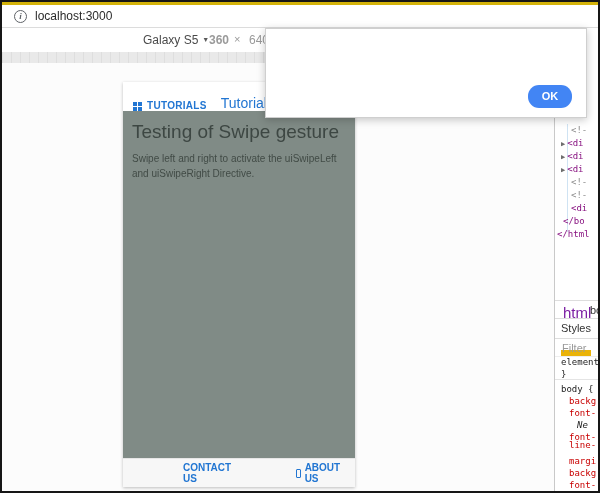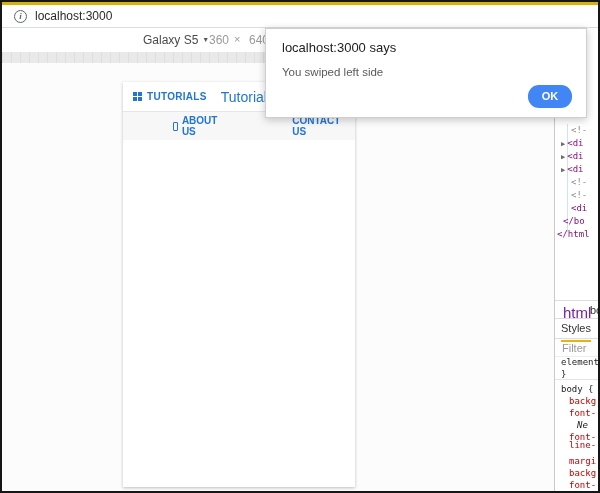--- a/index.html
+++ b/index.html
@@ -20,34 +20,34 @@
   .info-icon { width:13px; height:13px; border:1.3px solid #5f6368; border-radius:50%;
     color:#5f6368; font-size:9px; line-height:11px; text-align:center; font-family:"Liberation Serif",serif;
     font-style:italic; font-weight:bold; margin-right:8px; flex:0 0 auto; }
   .url-text { font-size:12px; color:#2b2b2b; }
 
   
   .dev-toolbar { position:absolute; top:29px; left:2px; width:552px; height:23px; background:#fff; }
   .dt-item { position:absolute; top:4px; font-size:12px; }
   .dt-device { left:141px; color:#4a4a4a; }
   .dt-caret { font-size:7px; color:#5a5a5a; vertical-align:2px; margin-left:4px; }
-  .dt-w { left:207px; color:#9a9a9a; }
+  .dt-w { left:207px; color:#9a9a9a;font-weight:bold; }
   .dt-x { left:232px; color:#9a9a9a; font-size:11px; }
   .dt-h { left:247px; color:#9a9a9a; }
 
   .ruler { position:absolute; top:52px; left:2px; width:552px; height:11px; background:#e9e9e9;
     background-image:repeating-linear-gradient(90deg,#dedede 0 1px,transparent 1px 9px); }
 
   
   .emu-area { position:absolute; top:63px; left:2px; width:552px; height:428px; background:#fcfcfc; }
 
   
   .device { position:absolute; left:121px; top:19px; width:232px; height:405px; background:#fff;
     box-shadow:0 1px 3px rgba(0,0,0,0.25); }
-  .device-nav { height:29px; background:#fff; display:flex; align-items:center; padding-left:10px; }
+  .device-nav { height:29px; background:#fff; display:flex; align-items:flex-end; padding-left:10px; }
   .grid-icon { display:inline-grid; grid-template-columns:4px 4px; grid-template-rows:4px 4px; gap:1px; margin-right:5px; }
   .grid-icon i { background:#2276d2; }
   .nav-brand { font-size:10px; font-weight:bold; color:#2276d2; letter-spacing:0.3px; }
   .nav-brand2 { font-size:14px; color:#2276d2; margin-left:14px; white-space:nowrap; }
   .swipe-area { height:347px; background:#808b86; padding:8px 9px; overflow:hidden; }
   .swipe-h1 { font-size:19px; font-weight:400; color:#3d4743; white-space:nowrap; margin-top:2px; }
   .swipe-p { font-size:10px; color:#414b46; margin-top:9px; line-height:1.45; width:205px; }
   .device-footer { height:29px; background:#f7f7f7; border-top:1px solid #e6e6e6; display:flex; align-items:center; }
   .foot-link { font-size:10px; font-weight:bold; color:#2276d2; display:flex; align-items:center; }
   .foot-about { margin-left:50px; }
@@ -67,22 +67,22 @@
   .ind0 { padding-left:2px; }
   .indA { padding-left:6px; }
 
   .crumbs { position:absolute; top:272px; left:0; width:100%; height:19px; border-top:1px solid #ddd;
     border-bottom:1px solid #ddd; font-family:"Liberation Sans",sans-serif; }
   .crumb-html { position:absolute; left:8px; top:3px; font-size:15px; color:#7b1fa2; }
   .crumb-body { position:absolute; left:35px; top:3px; font-size:11px; color:#333; }
 
   .styles-tabbar { position:absolute; top:291px; left:0; width:100%; height:20px; border-bottom:1px solid #ddd;
     font-family:"Liberation Sans",sans-serif; }
-  .styles-tab { position:absolute; left:6px; top:3px; font-size:11px; color:#333; padding-bottom:6px;
-    border-bottom:2px solid #eab308; }
+  .styles-tab { position:absolute; left:6px; top:3px; font-size:11px; color:#333; padding-bottom:16px;
+    border-bottom:6px solid #eab308; }
   .filter-row { position:absolute; top:312px; left:0; width:100%; height:17px; border-bottom:1px solid #eee;
     font-family:"Liberation Sans",sans-serif; }
   .filter-text { position:absolute; left:7px; top:2px; font-size:11px; color:#999; }
 
   .css-line { position:absolute; left:0; width:100%; font-size:9px; line-height:12px; white-space:nowrap; color:#222; padding-left:6px; }
   .propc { color:#c80000; padding-left:14px; }
   .valc { color:#222; padding-left:22px;font-style:italic; }
   .sec-div { position:absolute; top:351px; left:0; width:100%; border-bottom:1px solid #e4e4e4; }
 
   
@@ -125,28 +125,32 @@
         <span class="grid-icon">
             <i></i>
             <i></i>
             <i></i>
             <i></i>
           </span>
         <span class="nav-brand">TUTORIALS</span>
         <span class="nav-brand2">TutorialsPoint</span>
       </div>
 
+      <div class="swipe-area">
+        <div class="swipe-h1">Testing of Swipe gesture</div>
+        <div class="swipe-p">Swipe left and right to activate the uiSwipeLeft and uiSwipeRight Directive.</div>
+      </div>
 
       <div class="device-footer">
+        <span class="foot-link foot-contact">
+          <span>CONTACT US</span>
+        </span>
         <span class="foot-link foot-about">
           <span class="phone-icon"></span>
           <span>ABOUT US</span>
-        </span>
-        <span class="foot-link foot-contact">
-          <span>CONTACT US</span>
         </span>
       </div>
 
     </div>
   </div>
 
   <div class="devtools">
     <div class="guide-line"></div>
 
     <div class="cl ind2 comc" style="top:96px"><span>&lt;!-</span></div>
@@ -181,18 +185,16 @@
     <div class="css-line valc" style="top:391px">Ne</div>
     <div class="css-line propc" style="top:403px">font-</div>
     <div class="css-line propc" style="top:411px">line-</div>
     <div class="css-line propc" style="top:427px">margi</div>
     <div class="css-line propc" style="top:439px">backg</div>
     <div class="css-line propc" style="top:451px">font-</div>
 
   </div>
 
   <div class="dialog">
-    <div class="dlg-title">localhost:3000 says</div>
-    <div class="dlg-msg">You swiped left side</div>
     <div class="dlg-ok">OK</div>
   </div>
 
 </div>
 
 </body></html>

